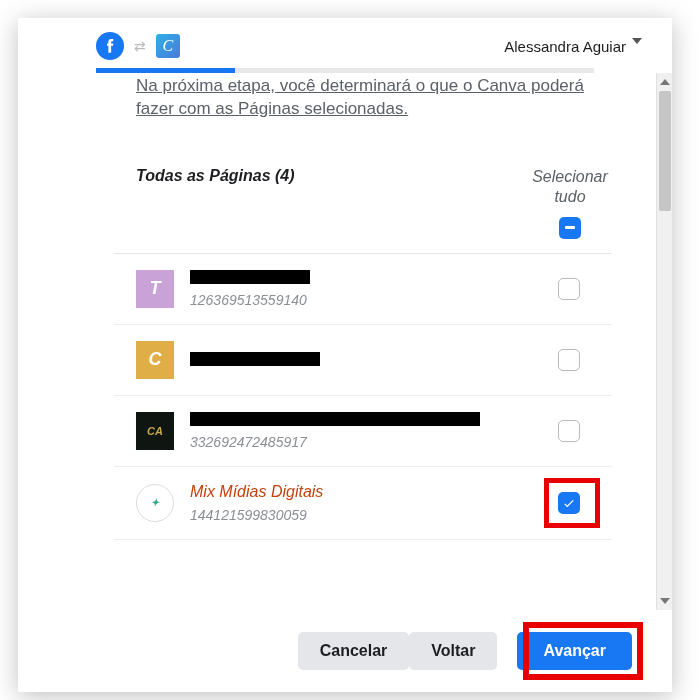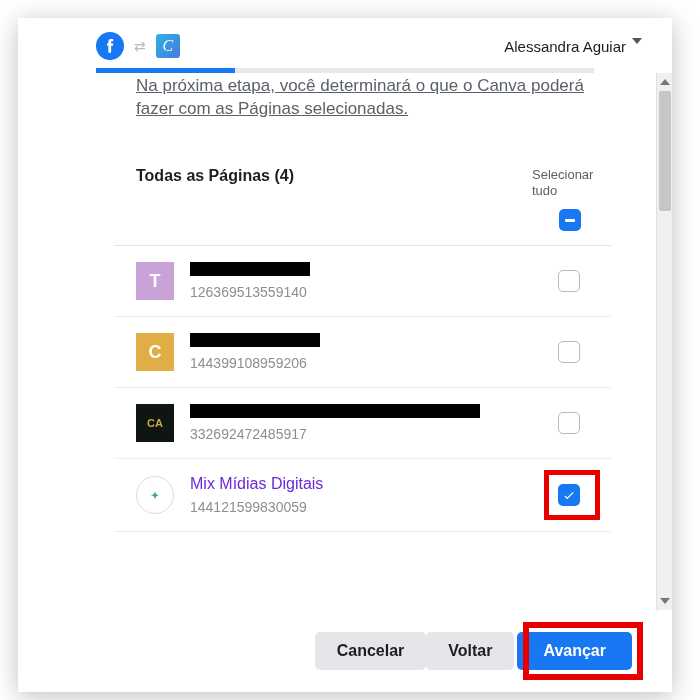--- a/index.html
+++ b/index.html
@@ -68,31 +68,31 @@
       overflow-y: auto;
     }
     .desc {
       color: #5b6168;
       font-size: 17px;
       line-height: 1.35;
       padding: 4px 40px 28px 40px;
       margin-top: -2px;
       text-decoration: underline;
     }
-    .list-area { padding: 0 18px 0 18px; }
+    .list-area { padding: 0 18px 0 18px; font-style: italic; }
     .list-header {
       display: flex;
       align-items: flex-start;
       justify-content: space-between;
       padding: 18px 4px 14px 22px;
       border-bottom: 1px solid #e5e5e5;
     }
     .list-title { font-weight: 700; font-size: 16px; color: #1c1e21; }
     .select-all-col { display: flex; flex-direction: column; align-items: center; gap: 10px; width: 76px; }
-    .select-all-label { font-size: 13px; color: #5b6168; text-align: left; width: 100%; line-height: 1.25; }
+    .select-all-label { font-size: 16px; color: #5b6168; text-align: center; width: 100%; line-height: 1.25; }
     .checkbox-indeterminate {
       width: 22px; height: 22px; border-radius: 5px;
       background: #1877f2;
       display: flex; align-items: center; justify-content: center;
       cursor: pointer;
     }
     .checkbox-indeterminate::after { content: ""; width: 10px; height: 3px; background: #fff; border-radius: 1px; }
     .row {
       display: flex;
       align-items: center;
@@ -109,21 +109,21 @@
     }
     .av-purple { background: #c9a2d8; color: #fff; }
     .av-gold { background: #dfae46; color: #fff; }
     .av-dark { background: #0f1612; color: #c9a74d; font-size: 11px; }
     .av-circle { border-radius: 50%; background: #fff; border: 1px solid #ddd; font-size: 10px; color: #3a8; }
     .name-col { flex: 1; display: flex; flex-direction: column; gap: 6px; }
     .redacted {
       height: 14px; background: #000;
       margin-bottom: 2px;
     }
-    .page-name { font-size: 16px; color: #6d28d9; }
+    .page-name { font-size: 16px; color: #c2410c; }
     .page-id { font-size: 14px; color: #8a8f95; }
     .checkbox-empty {
       width: 22px; height: 22px; border: 1.8px solid #bbb; border-radius: 5px;
       background: #fff; cursor: pointer; margin-right: 24px;
       flex-shrink: 0;
     }
     .checkbox-checked {
       width: 22px; height: 22px; border-radius: 5px;
       background: #1877f2; cursor: pointer; margin-right: 24px;
       display: flex; align-items: center; justify-content: center;
@@ -163,21 +163,21 @@
       align-items: center;
       padding: 22px 40px 22px 118px;
       position: relative;
     }
     .btn {
       border: 0; font-size: 16px; font-weight: 600;
       padding: 10px 22px; border-radius: 5px; cursor: pointer;
     }
     .btn-secondary { background: #e5e6ea; color: #1c1e21; }
     .btn-primary { background: #1877f2; color: #fff; padding: 10px 26px; }
-    .footer-right { display: flex; gap: 3px; align-items: center; position: relative; }
+    .footer-right { display: flex; gap: 20px; align-items: center; position: relative; }
     .red-box-primary {
       position: absolute;
       right: -11px; top: -10px;
       width: 120px; height: 58px;
       border: 6px solid #e80000;
       pointer-events: none;
     }
   </style>
 </head>
 <body>
@@ -224,21 +224,20 @@
             <div class="redacted" style="width:120px"></div>
             <div class="page-id">126369513559140</div>
           </div>
           <div class="checkbox-empty"></div>
         </div>
 
         <div class="row">
           <div class="avatar av-gold">C</div>
           <div class="name-col">
             <div class="redacted" style="width:130px"></div>
-            <div class="page-id">144399108959206</div>
           </div>
           <div class="checkbox-empty"></div>
         </div>
 
         <div class="row">
           <div class="avatar av-dark">CA</div>
           <div class="name-col">
             <div class="redacted" style="width:290px"></div>
             <div class="page-id">332692472485917</div>
           </div>

